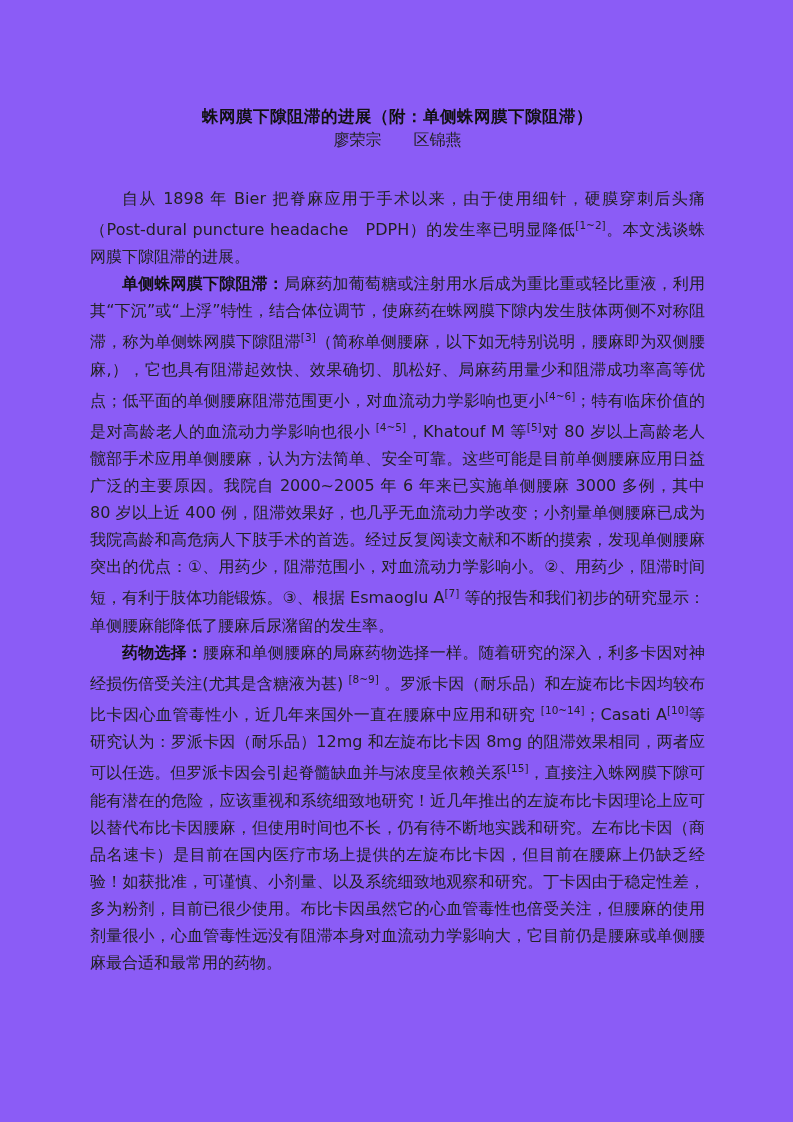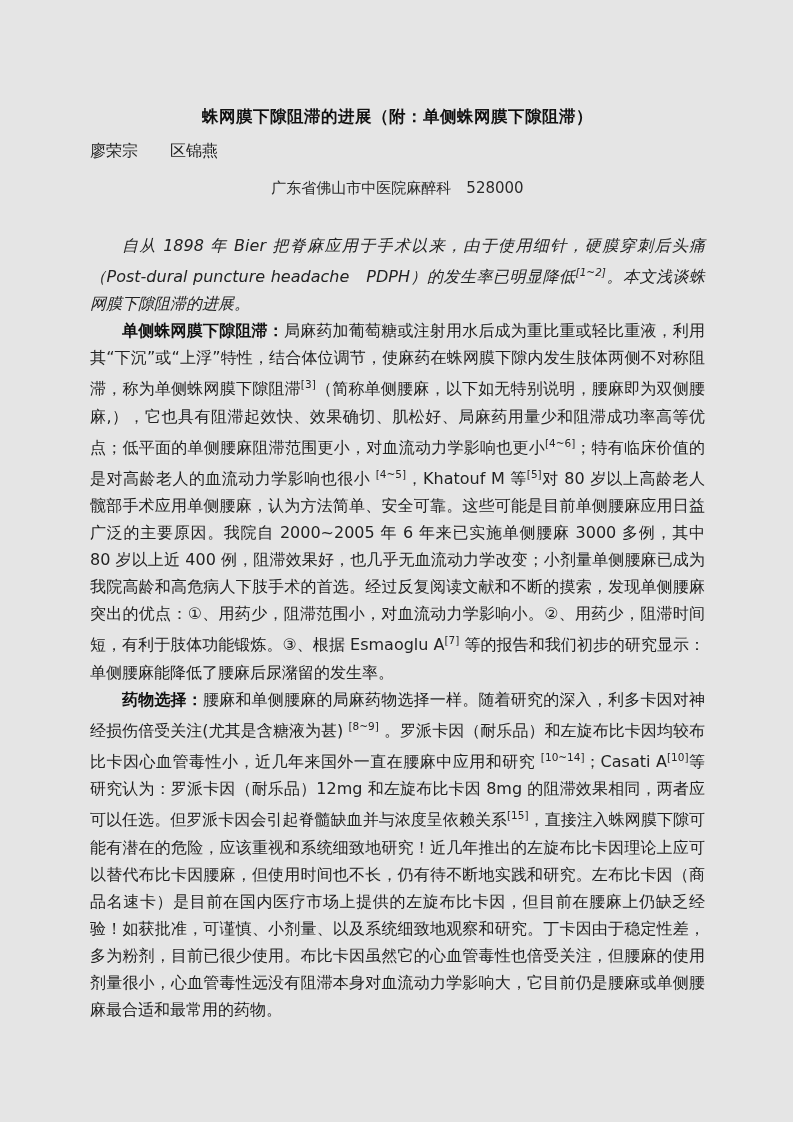--- a/index.html
+++ b/index.html
@@ -7,61 +7,61 @@
   body {
     width: 793px;
     height: 1122px;
     overflow: hidden;
     font-family: "DejaVu Sans", sans-serif;
     color: #1e1e1e;
   }
   .page {
     width: 793px;
     height: 1122px;
-    background: #e5e5e5;
+    background: #8b5cf6;
     padding: 106px 88px 40px 90px;
   }
   .title {
     font-size: 16.5px;
     font-weight: 700;
     text-align: center;
     color: #111111;
     letter-spacing: 0.5px;
   }
   .authors {
     font-size: 16px;
-    margin-top: 13px;
+    text-align: center;
+    margin-top: 2px;
     color: #222222;
     white-space: pre-wrap;
   }
   .affiliation {
     font-size: 15px;
     text-align: center;
     margin-top: 17px;
     color: #2a2a2a;
     white-space: pre-wrap;
   }
   .body-text { margin-top: 34px; }
   p.para {
     font-size: 16px;
     line-height: 27px;
     text-align: justify;
     text-indent: 32px;
     margin-top: 0;
     color: #222222;
   }
-  p.para:first-child { margin-top: 0; font-style: italic; }
+  p.para:first-child { margin-top: 0; }
   p.para .b { font-weight: 700; color: #111111; }
   p.para sup { font-size: 10.5px; }
 </style>
 </head>
 <body>
 
 <div class="page">
   <h1 class="title">蛛网膜下隙阻滞的进展（附：单侧蛛网膜下隙阻滞）</h1>
   <div class="authors">廖荣宗　　区锦燕</div>
-  <div class="affiliation">广东省佛山市中医院麻醉科　528000</div>
   <div class="body-text">
     <p class="para"><span>自从 1898 年 Bier 把脊麻应用于手术以来，由于使用细针，硬膜穿刺后头痛（Post-dural puncture headache　PDPH）的发生率已明显降低</span><sup>[1~2]</sup><span>。本文浅谈蛛网膜下隙阻滞的进展。</span></p>
     <p class="para"><span class="b">单侧蛛网膜下隙阻滞：</span><span>局麻药加葡萄糖或注射用水后成为重比重或轻比重液，利用其“下沉”或“上浮”特性，结合体位调节，使麻药在蛛网膜下隙内发生肢体两侧不对称阻滞，称为单侧蛛网膜下隙阻滞</span><sup>[3]</sup><span>（简称单侧腰麻，以下如无特别说明，腰麻即为双侧腰麻,），它也具有阻滞起效快、效果确切、肌松好、局麻药用量少和阻滞成功率高等优点；低平面的单侧腰麻阻滞范围更小，对血流动力学影响也更小</span><sup>[4~6]</sup><span>；特有临床价值的是对高龄老人的血流动力学影响也很小 </span><sup>[4~5]</sup><span>，Khatouf M 等</span><sup>[5]</sup><span>对 80 岁以上高龄老人髋部手术应用单侧腰麻，认为方法简单、安全可靠。这些可能是目前单侧腰麻应用日益广泛的主要原因。我院自 2000~2005 年 6 年来已实施单侧腰麻 3000 多例，其中 80 岁以上近 400 例，阻滞效果好，也几乎无血流动力学改变；小剂量单侧腰麻已成为我院高龄和高危病人下肢手术的首选。经过反复阅读文献和不断的摸索，发现单侧腰麻突出的优点：①、用药少，阻滞范围小，对血流动力学影响小。②、用药少，阻滞时间短，有利于肢体功能锻炼。③、根据 Esmaoglu A</span><sup>[7]</sup><span> 等的报告和我们初步的研究显示：单侧腰麻能降低了腰麻后尿潴留的发生率。</span></p>
     <p class="para"><span class="b">药物选择：</span><span>腰麻和单侧腰麻的局麻药物选择一样。随着研究的深入，利多卡因对神经损伤倍受关注(尤其是含糖液为甚) </span><sup>[8~9]</sup><span> 。罗派卡因（耐乐品）和左旋布比卡因均较布比卡因心血管毒性小，近几年来国外一直在腰麻中应用和研究 </span><sup>[10~14]</sup><span>；Casati A</span><sup>[10]</sup><span>等研究认为：罗派卡因（耐乐品）12mg 和左旋布比卡因 8mg 的阻滞效果相同，两者应可以任选。但罗派卡因会引起脊髓缺血并与浓度呈依赖关系</span><sup>[15]</sup><span>，直接注入蛛网膜下隙可能有潜在的危险，应该重视和系统细致地研究！近几年推出的左旋布比卡因理论上应可以替代布比卡因腰麻，但使用时间也不长，仍有待不断地实践和研究。左布比卡因（商品名速卡）是目前在国内医疗市场上提供的左旋布比卡因，但目前在腰麻上仍缺乏经验！如获批准，可谨慎、小剂量、以及系统细致地观察和研究。丁卡因由于稳定性差，多为粉剂，目前已很少使用。布比卡因虽然它的心血管毒性也倍受关注，但腰麻的使用剂量很小，心血管毒性远没有阻滞本身对血流动力学影响大，它目前仍是腰麻或单侧腰麻最合适和最常用的药物。</span></p>
   </div>
 </div>
 
 </body></html>

